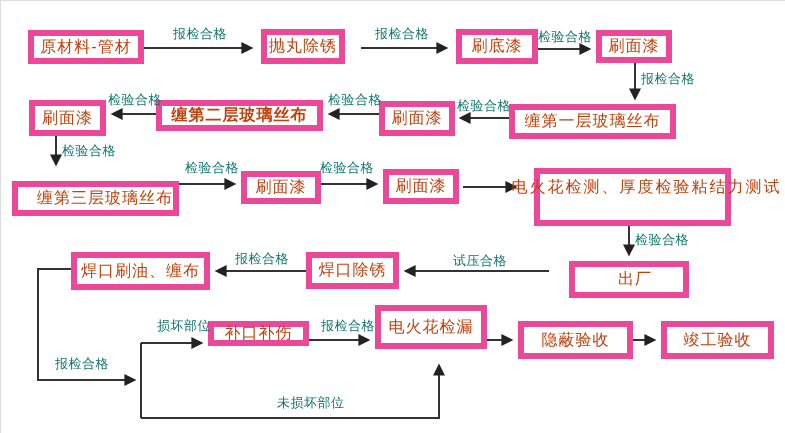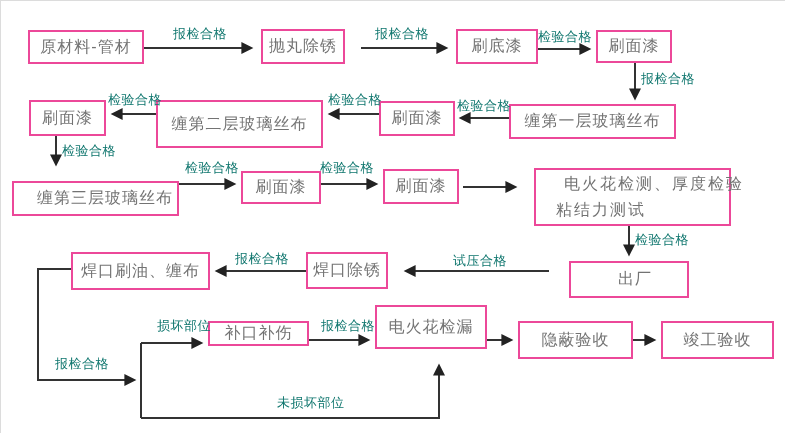--- a/index.html
+++ b/index.html
@@ -20,32 +20,32 @@
   #edges {
     position: absolute;
     left: 0;
     top: 0;
     width: 785px;
     height: 433px;
   }
   .node {
     position: absolute;
     box-sizing: border-box;
-    border: 2px solid #ec4899;
+    border: 6px solid #ec4899;
     background: #ffffff;
     display: flex;
     align-items: center;
     justify-content: center;
     font-size: 16px;
-    color: #737373;
+    color: #c2410c;
     letter-spacing: 1px;
     white-space: nowrap;
   }
   .node.multiline {
-    flex-direction: column;
+    flex-direction: row;
     align-items: flex-start;
     justify-content: center;
     padding-left: 20px;
     line-height: 26px;
     letter-spacing: 2px;
   }
   .node.multiline .line1 { padding-left: 8px; }
   .edge-label {
     position: absolute;
     font-size: 13px;
@@ -90,33 +90,33 @@
     </g>
   </svg>
 
   <div class="node" style="left:27px; top:29px; width:116px; height:34px;">原材料-管材</div>
   <div class="node" style="left:260px; top:28px; width:84px; height:35px;">抛丸除锈</div>
   <div class="node" style="left:455px; top:28px; width:82px; height:35px;">刷底漆</div>
   <div class="node" style="left:595px; top:29px; width:76px; height:33px;">刷面漆</div>
 
   <div class="node" style="left:508px; top:103px; width:167px; height:35px;">缠第一层玻璃丝布</div>
   <div class="node" style="left:378px; top:100px; width:76px; height:35px;">刷面漆</div>
-  <div class="node" style="left:155px; top:99px; width:167px; height:48px;">缠第二层玻璃丝布</div>
+  <div class="node" style="left:155px; top:99px; width:167px; height:31px;font-weight:bold;">缠第二层玻璃丝布</div>
   <div class="node" style="left:28px; top:99px; width:77px; height:36px;">刷面漆</div>
 
   <div class="node" style="left:11px; top:180px; width:167px; height:35px;padding-left:19px;">缠第三层玻璃丝布</div>
   <div class="node" style="left:240px; top:170px; width:80px; height:33px;">刷面漆</div>
   <div class="node" style="left:382px; top:168px; width:76px; height:35px;">刷面漆</div>
   <div class="node multiline" style="left:533px; top:167px; width:197px; height:58px;">
     <span class="line1">电火花检测、厚度检验</span>
     <span class="line2">粘结力测试</span>
   </div>
 
   <div class="node" style="left:568px; top:260px; width:120px; height:37px;padding-left:12px;">出厂</div>
-  <div class="node" style="left:305px; top:251px; width:82px; height:37px;">焊口除锈</div>
+  <div class="node" style="left:305px; top:251px; width:93px; height:37px;">焊口除锈</div>
   <div class="node" style="left:70px; top:251px; width:139px; height:38px;">焊口刷油、缠布</div>
 
   <div class="node" style="left:207px; top:320px; width:101px; height:25px;">补口补伤</div>
   <div class="node" style="left:374px; top:304px; width:112px; height:44px;">电火花检漏</div>
   <div class="node" style="left:660px; top:320px; width:113px; height:38px;">竣工验收</div>
   <div class="node" style="left:517px; top:320px; width:115px; height:38px;">隐蔽验收</div>
 
   <span class="edge-label" style="left:172px; top:24px;">报检合格</span>
   <span class="edge-label" style="left:374px; top:24px;">报检合格</span>
   <span class="edge-label" style="left:537px; top:27px;">检验合格</span>

